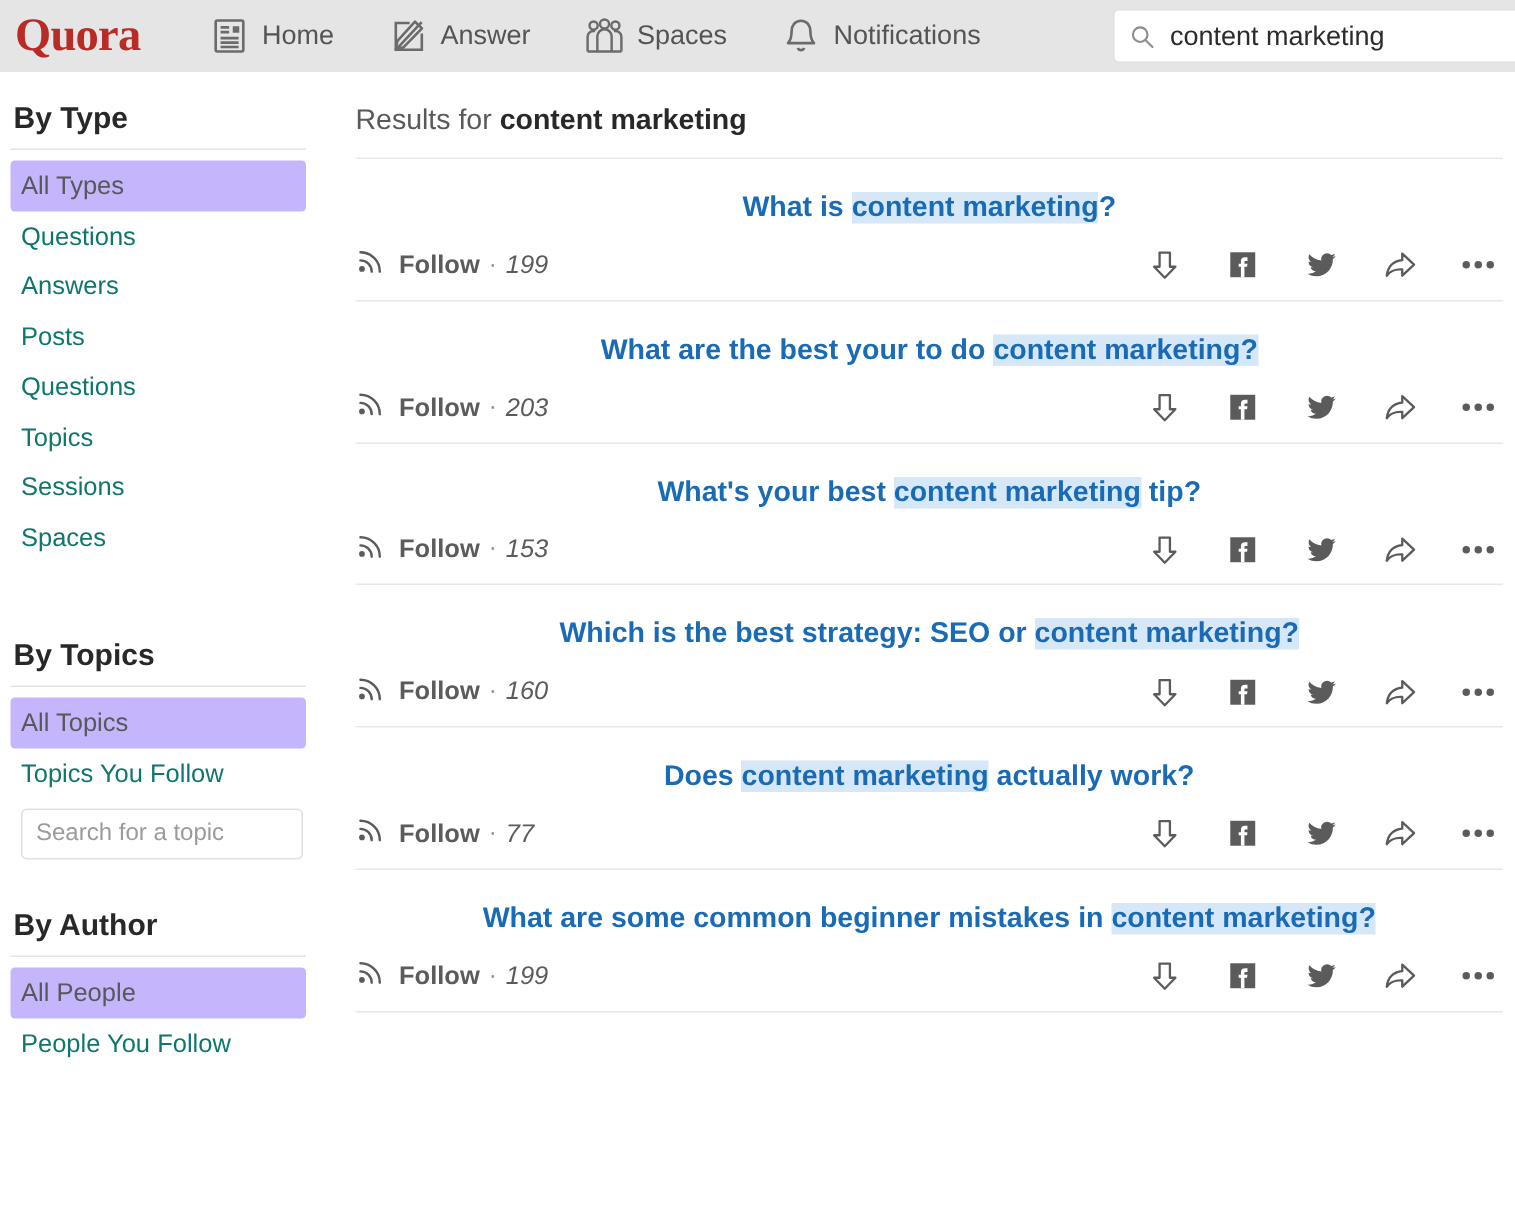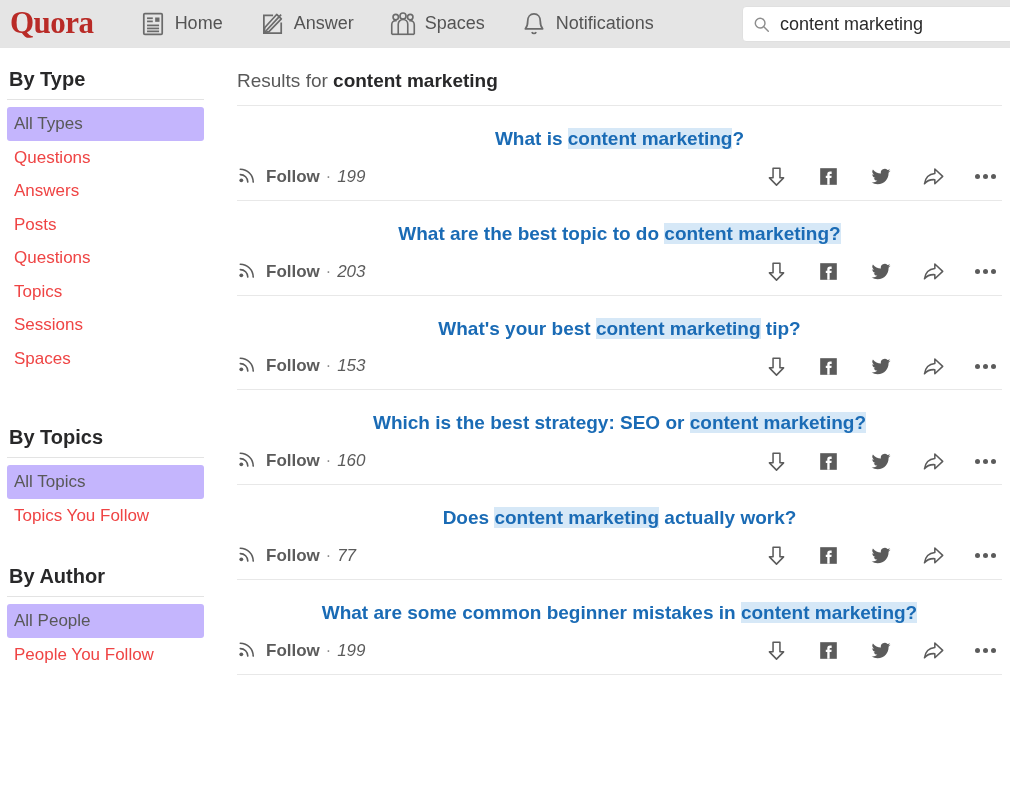--- a/index.html
+++ b/index.html
@@ -101,21 +101,21 @@
     padding: 0 0 8px 2px;
   }
   .sb-rule {
     height: 1px;
     background: #e3e3e3;
     margin-bottom: 7px;
     width: 197px;
   }
   .sb-item {
     font-size: 17px;
-    color: #ef4444;
+    color: #0f766e;
     padding: 7px 0 7px 7px;
     border-radius: 3px;
     line-height: 1.15;
     cursor: pointer;
     width: 197px;
   }
   .sb-item.active { background: #c4b5fd; color: #585858; }
 
   .topic-search {
     width: 188px;
@@ -283,20 +283,21 @@
       <div class="sb-item">Spaces</div>
     </div>
 
     <div class="gap-lg"></div>
 
     <div class="sb-section">
       <div class="sb-title">By Topics</div>
       <div class="sb-rule"></div>
       <div class="sb-item active">All Topics</div>
       <div class="sb-item">Topics You Follow</div>
+      <input class="topic-search" type="text" placeholder="Search for a topic" style="">
     </div>
 
     <div class="gap-md"></div>
 
     <div class="sb-section">
       <div class="sb-title">By Author</div>
       <div class="sb-rule"></div>
       <div class="sb-item active">All People</div>
       <div class="sb-item">People You Follow</div>
     </div>
@@ -351,21 +352,21 @@
           <i></i>
           <i></i>
           <i></i>
         </span>
       </div>
     </div>
     <div class="divider"></div>
   </div>
 
   <div class="result">
-    <a class="result-title"><span>What are the best topic to do </span><span class="hl">content marketing?</span></a>
+    <a class="result-title"><span>What are the best your to do </span><span class="hl">content marketing?</span></a>
     <div class="result-row">
       <div class="follow">
         <span>
           <svg width="20" height="20" viewBox="0 0 20 20" fill="none" stroke="#5b5b5b" stroke-width="1.6">
             <circle cx="4.3" cy="15.3" r="1.9" fill="#5b5b5b" stroke="none"></circle>
             <path d="M3.3 9.6 a7.5 7.5 0 0 1 7.5 7.5" stroke-linecap="round"></path>
             <path d="M3.3 4.2 a12.9 12.9 0 0 1 12.9 12.9" stroke-linecap="round"></path>
           </svg>
         </span>
         <span class="f-lbl">Follow</span>

